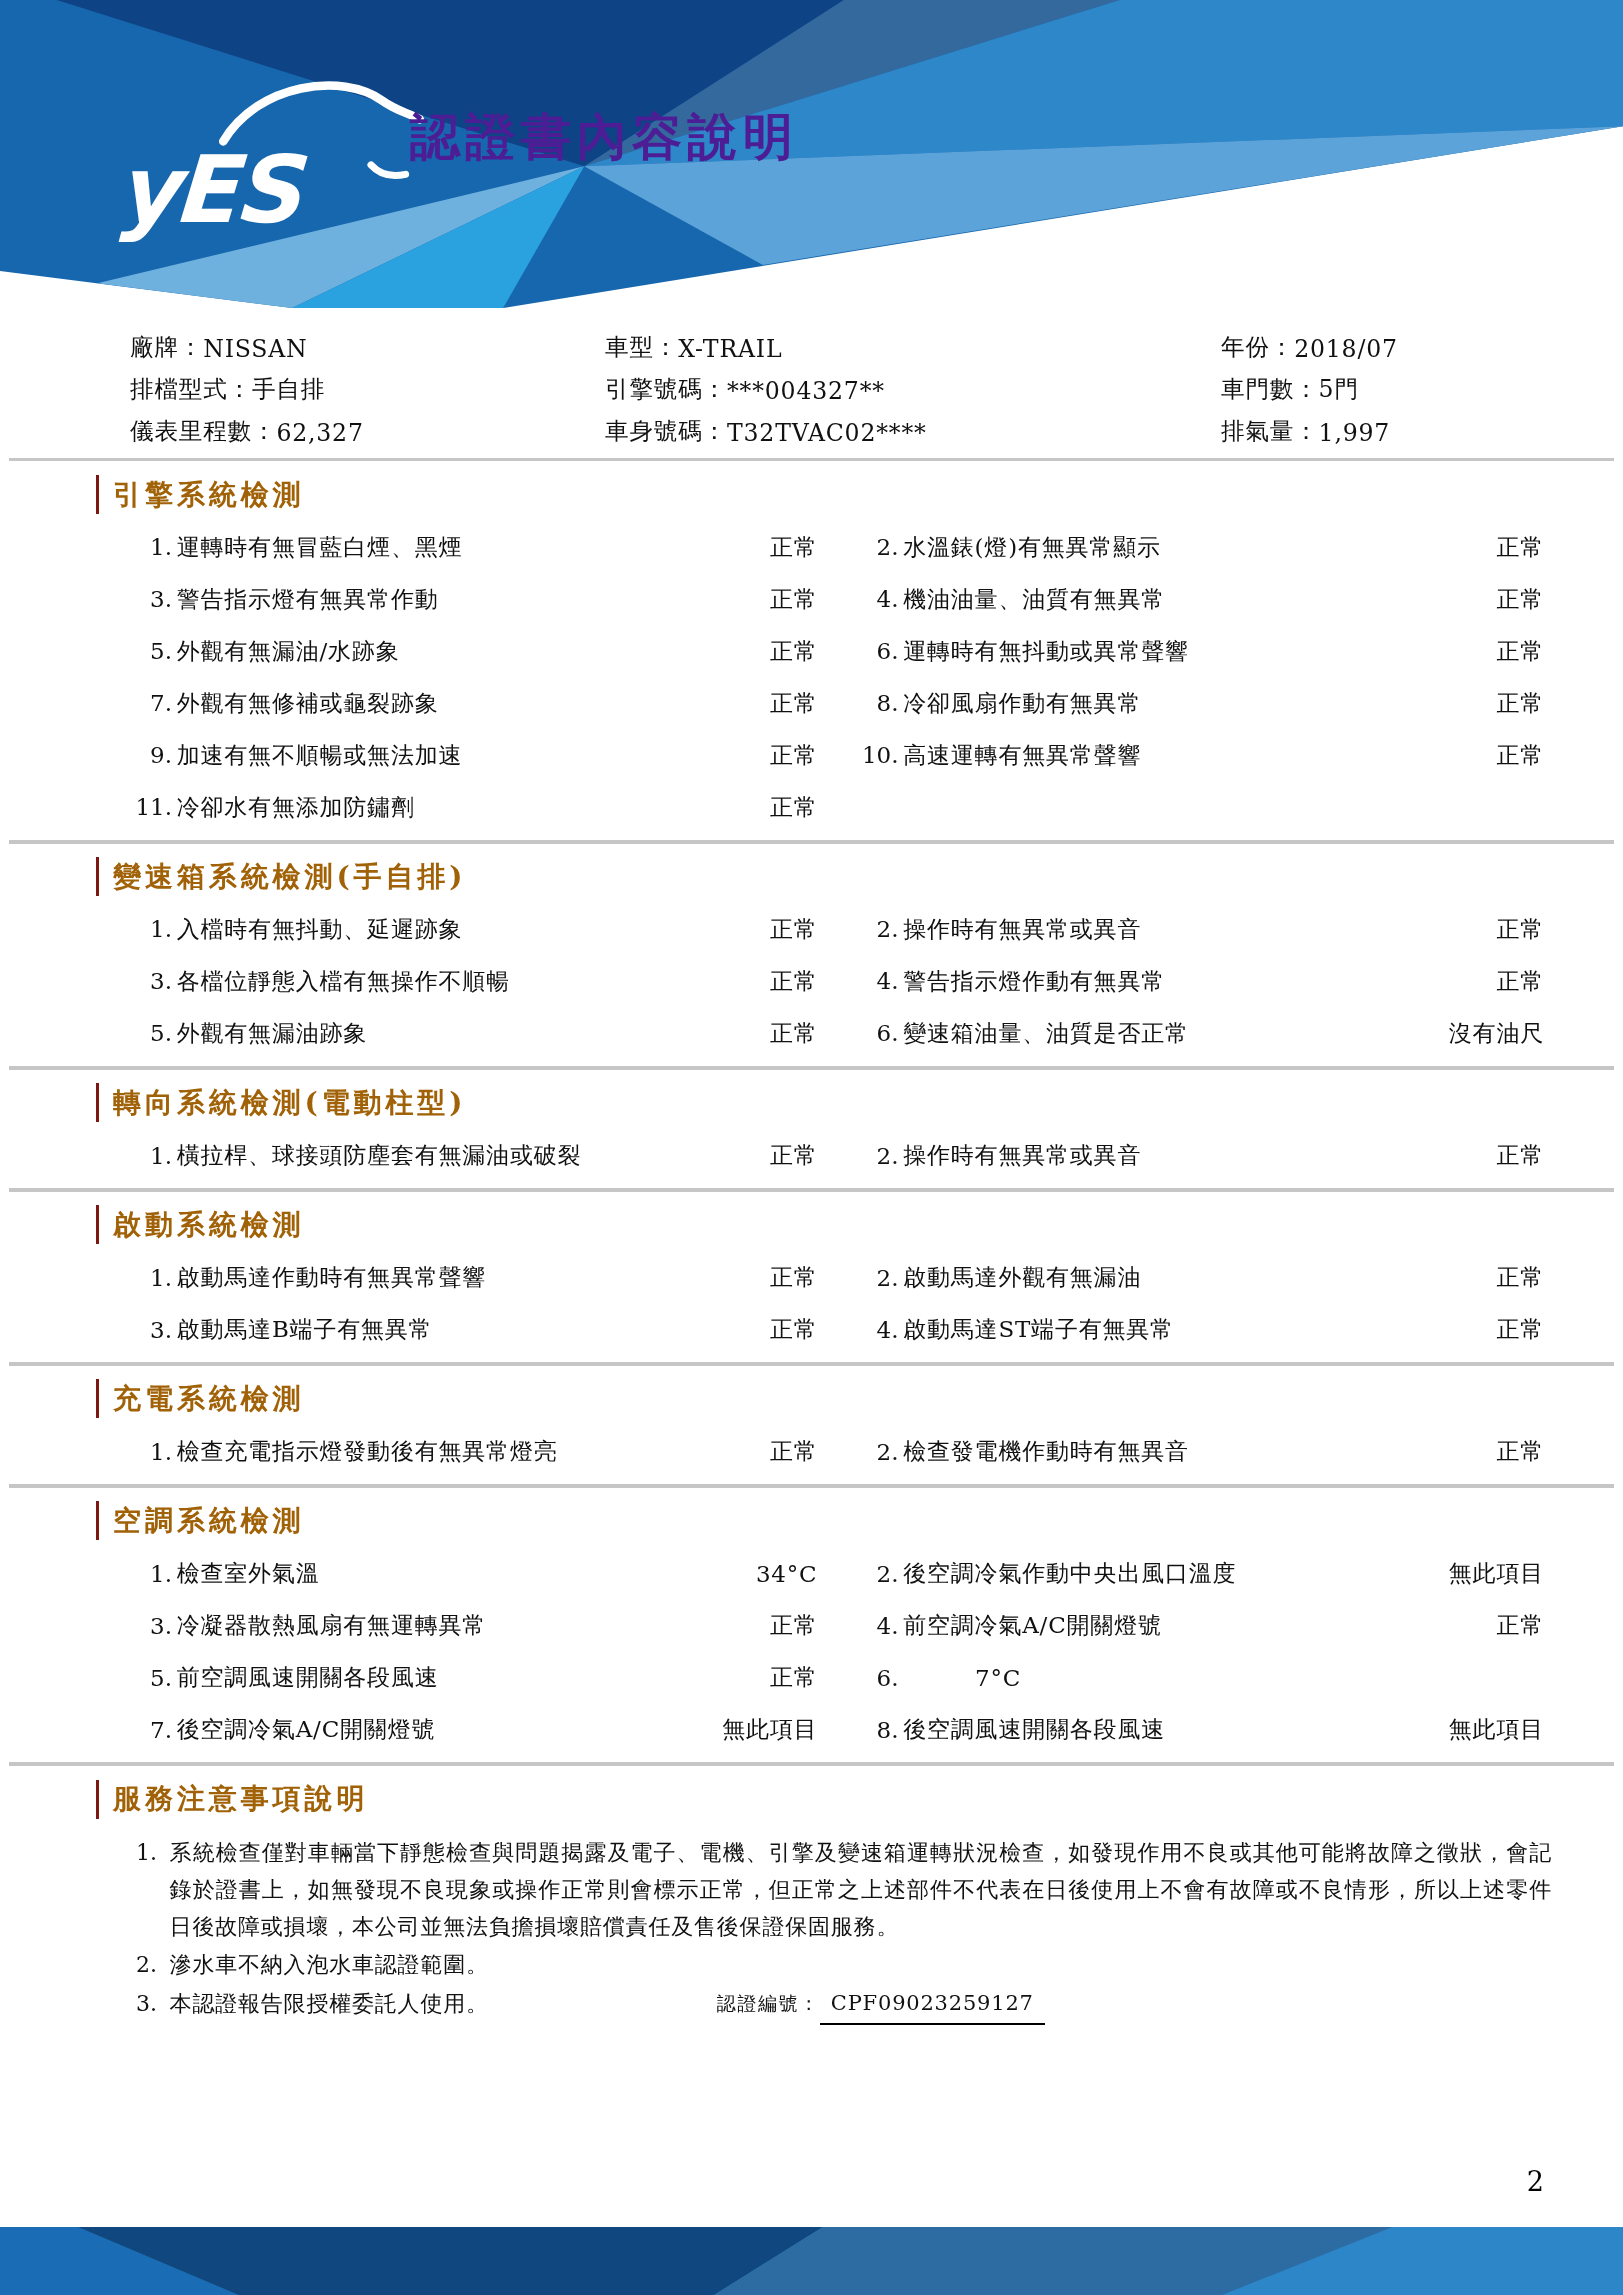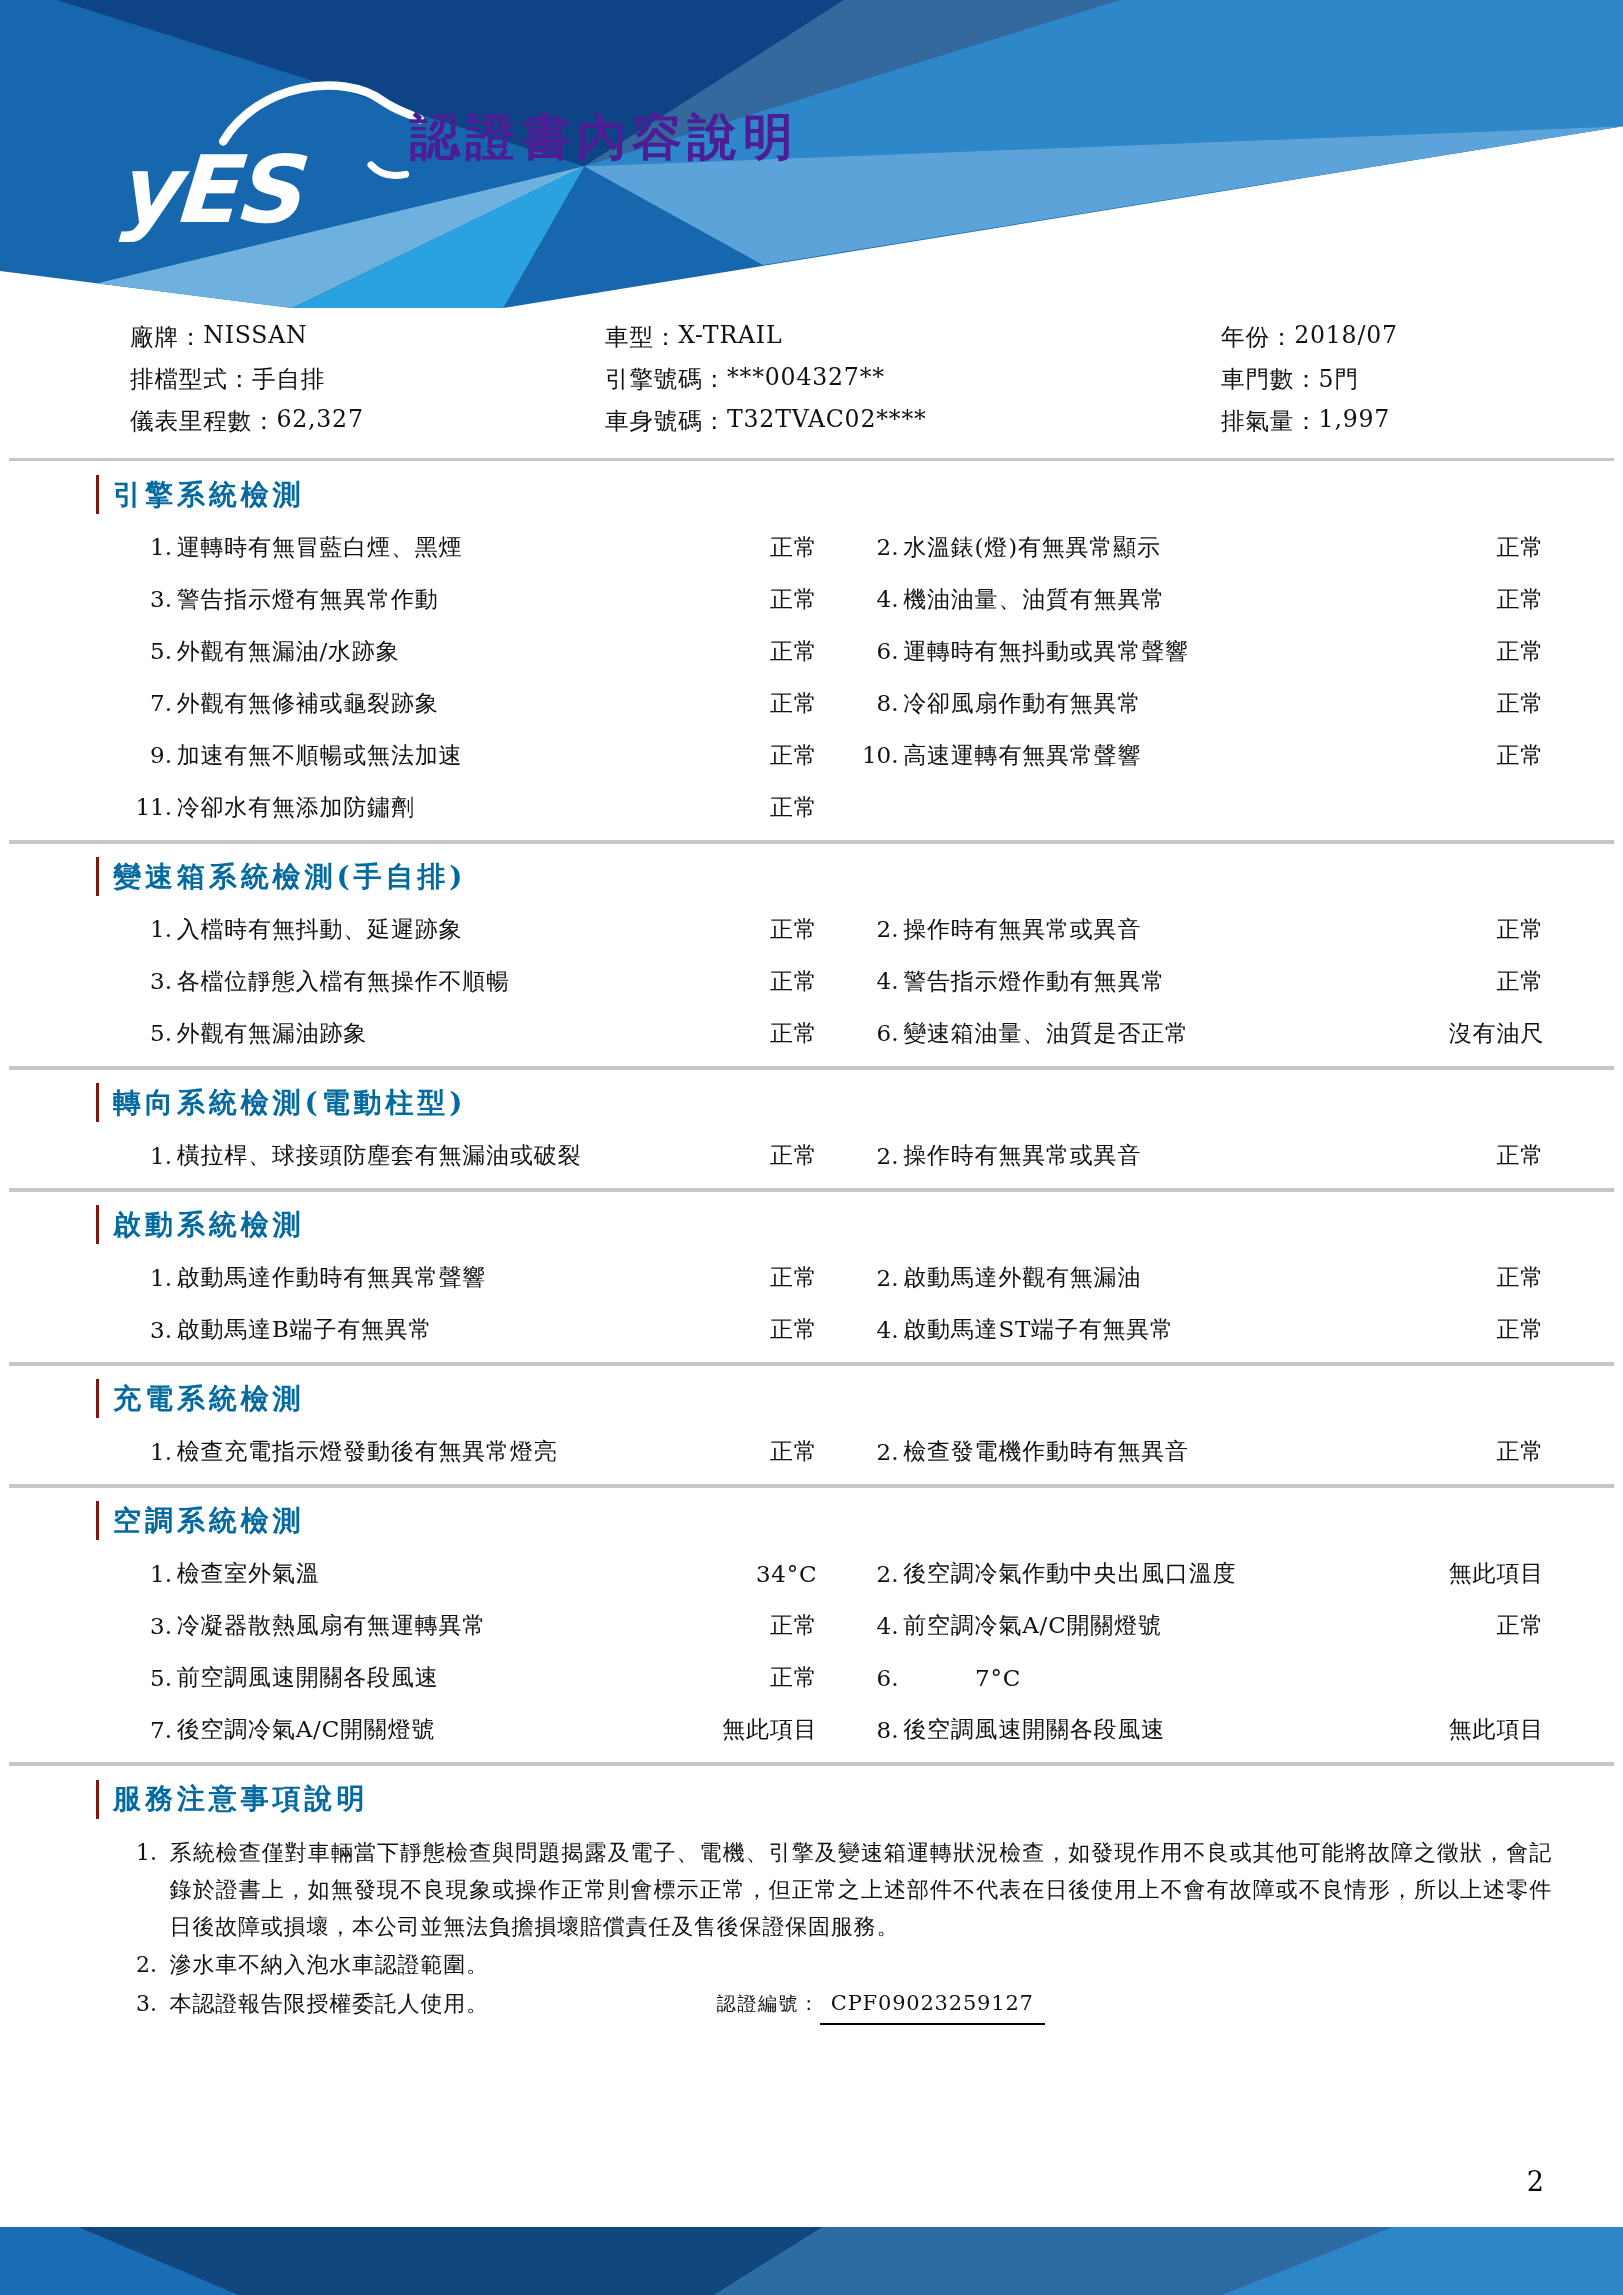--- a/index.html
+++ b/index.html
@@ -34,30 +34,30 @@
     position:absolute; left:410px; top:104px;
     font-size:50px; font-weight:bold; color:#4c1d95; letter-spacing:5.5px;
     font-family:Liberation Serif, serif;
   }
 
   
   .vehicle-info {
     display:grid; grid-template-columns:475px 616px 1fr;
     padding:12.6px 0 4.7px 130px; row-gap:0;
   }
-  .vi-cell { height:42px; display:flex; align-items:flex-start; font-size:23.6px; letter-spacing:0.8px; }
+  .vi-cell { height:42px; display:flex; align-items:flex-end; font-size:23.6px; letter-spacing:0.8px; }
   .vi-label { white-space:pre; }
   .vi-value { white-space:pre; }
 
   .divider { height:3.9px; background:#c6c6c6; margin:6.3px 9.4px 4.7px 9.4px; }
 
   
   .sec-head { display:flex; align-items:center; margin:12.6px 0 6.3px 96px; height:41px; }
   .sec-bar  { width:3.1px; height:39px; background:#7d1712; margin-right:14px; }
-  .sec-title{ font-size:28px; font-weight:bold; color:#0369a1; letter-spacing:3.9px; }
+  .sec-title{ font-size:28px; font-weight:bold; color:#a16207; letter-spacing:3.9px; }
 
   .items {
     display:grid; grid-template-columns:1fr 1fr; column-gap:35px;
     margin:4.7px 79px 3.1px 126px;
   }
   .item { height:52px; display:flex; align-items:center; font-size:23px; }
   .item .num   { width:46px; text-align:right; margin-right:4.7px; flex:0 0 auto; }
   .item .label { flex:1 1 auto; letter-spacing:0.8px; white-space:nowrap; overflow:hidden; }
   .item .value { flex:0 0 auto; min-width:118px; text-align:right; letter-spacing:0.8px; }
 

